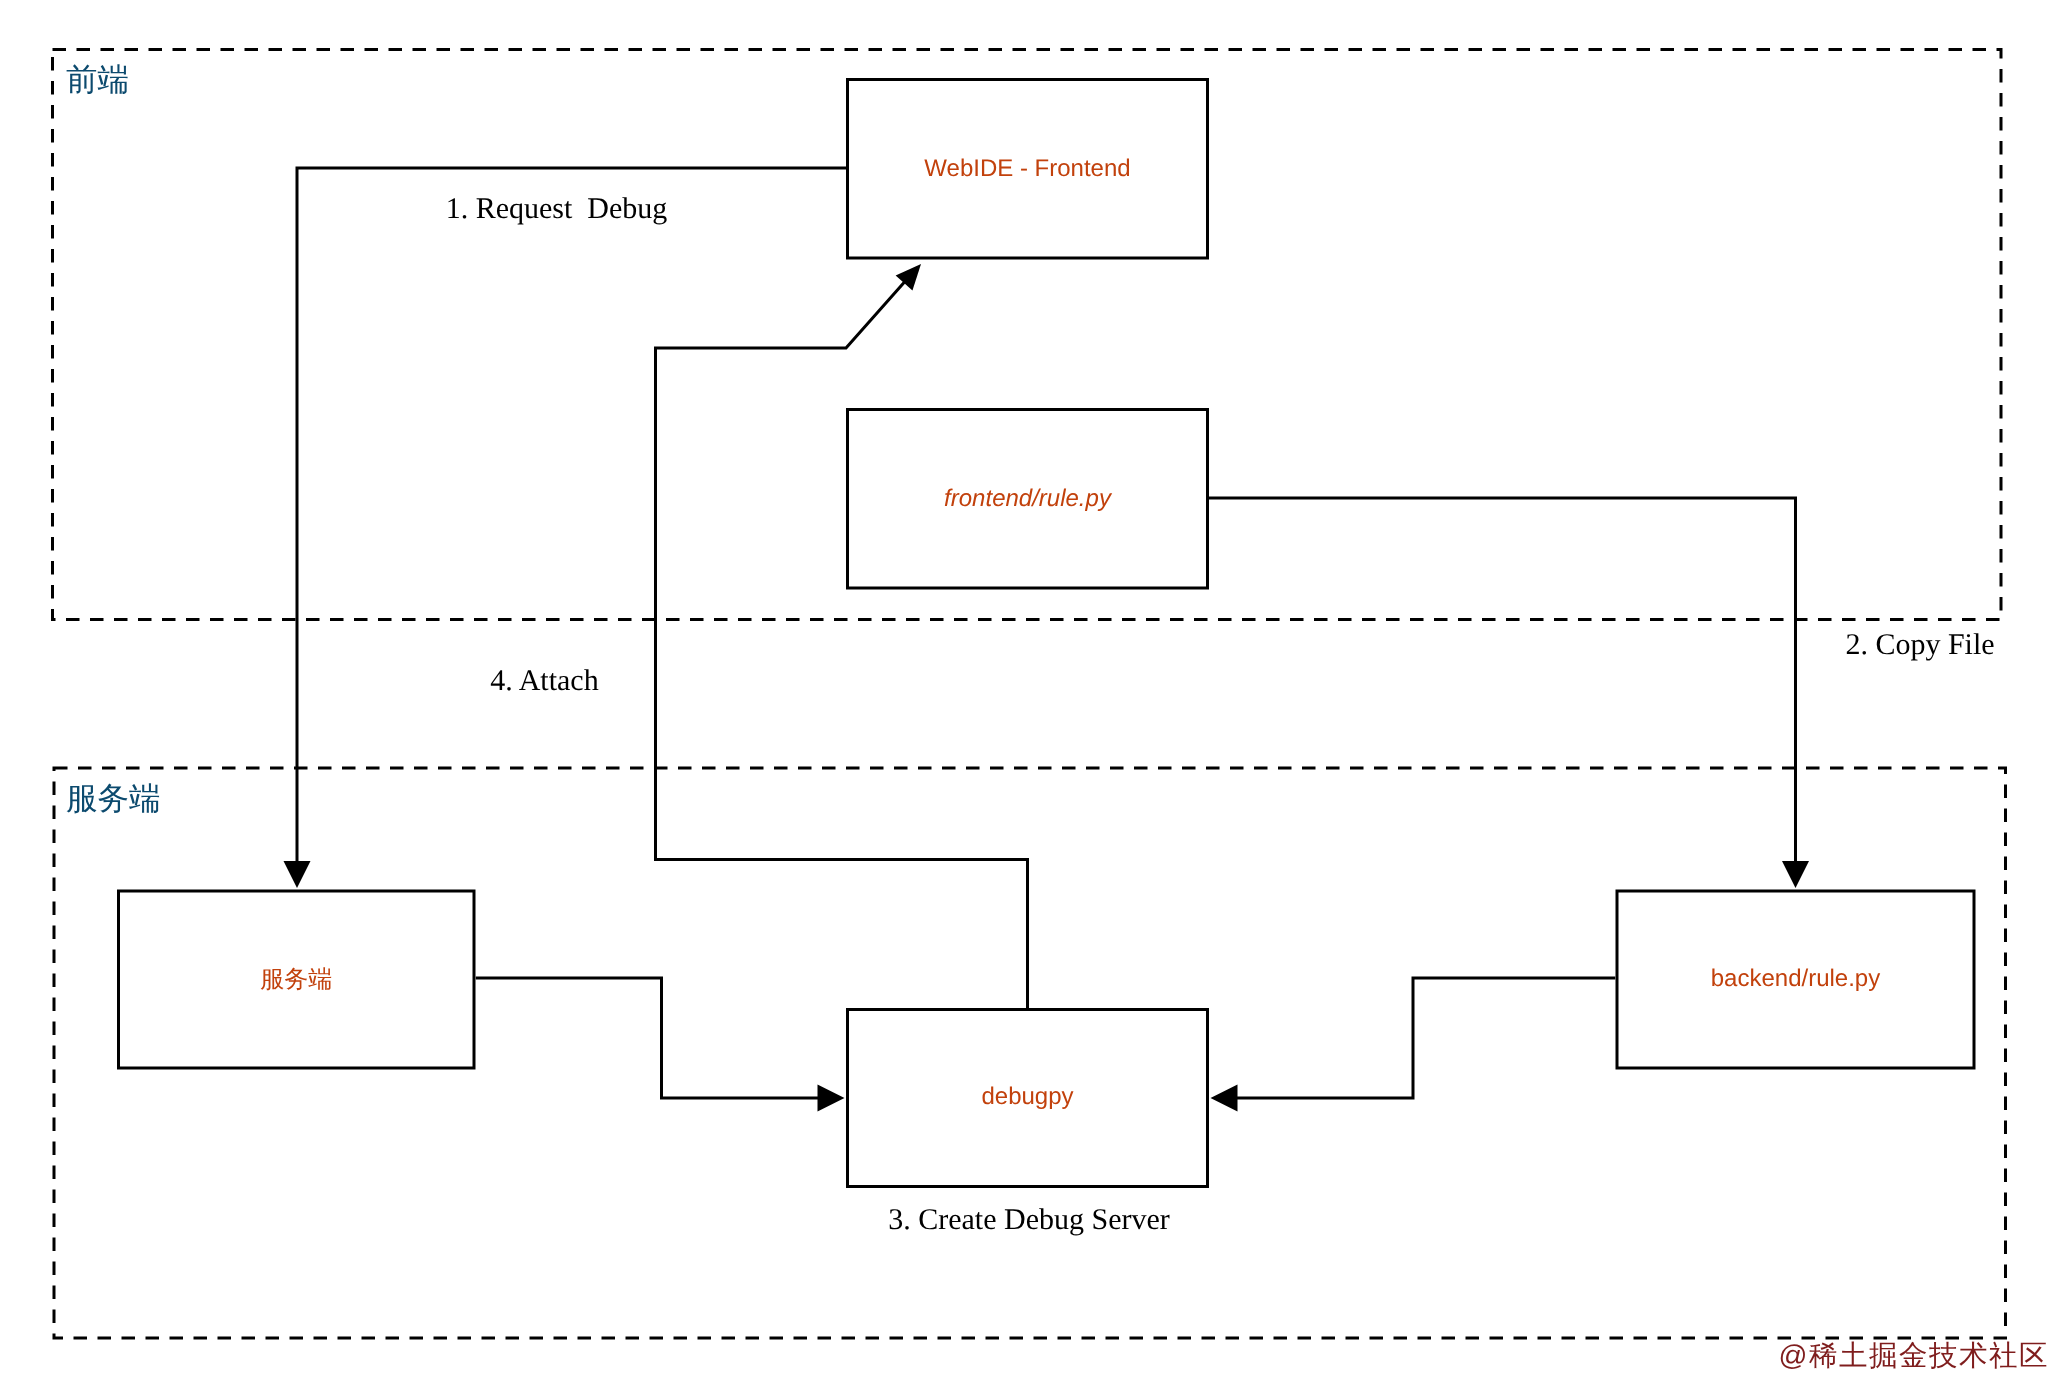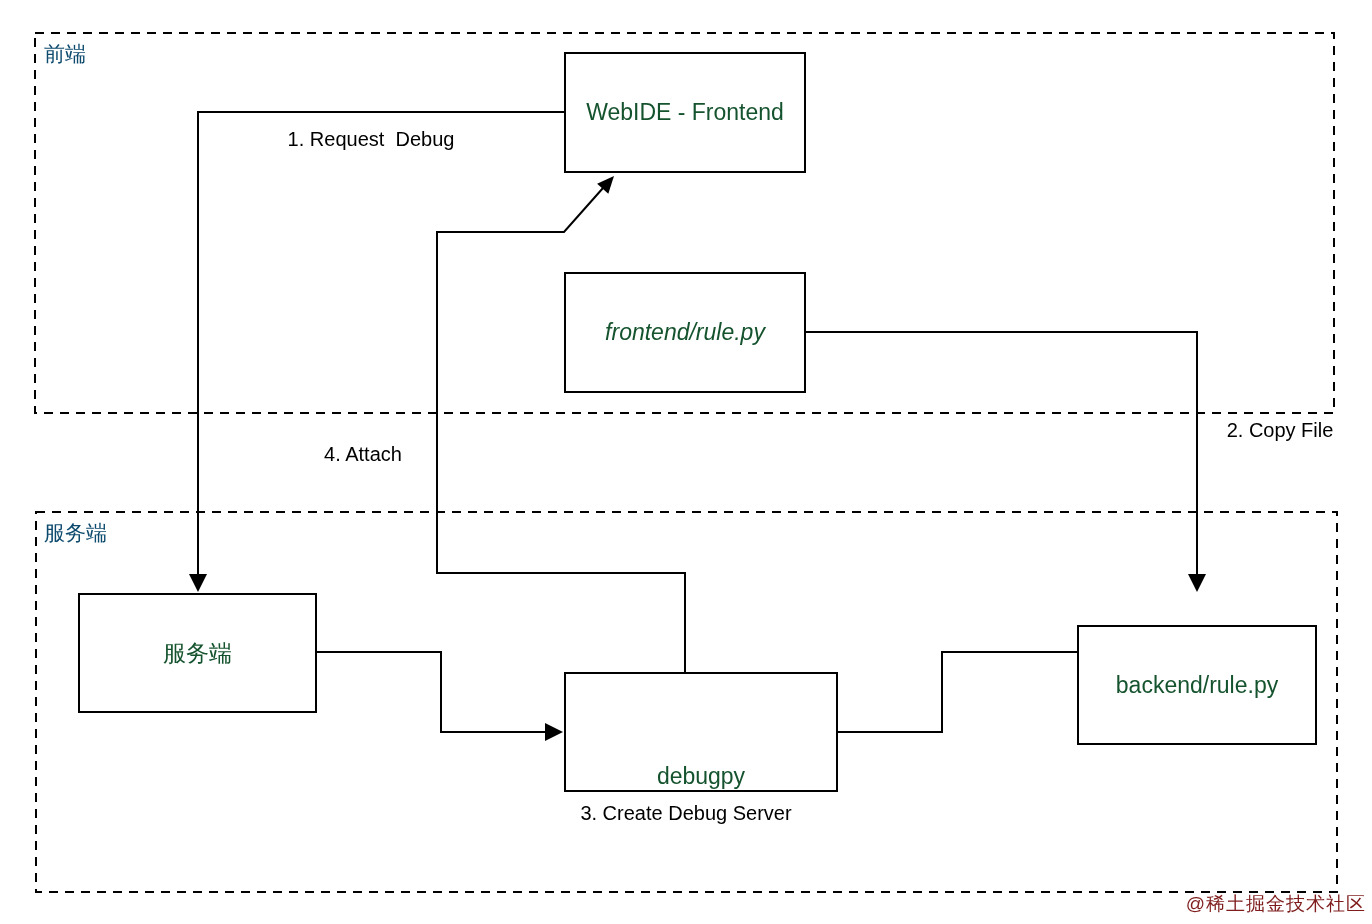--- a/index.html
+++ b/index.html
@@ -21,43 +21,44 @@
     top: 0;
   }
   .node {
     position: absolute;
     box-sizing: border-box;
     border: 2px solid #000000;
     background: #ffffff;
     display: flex;
     align-items: center;
     justify-content: center;
-    font-size: 23px;
-    color: #14532d;
+    font-size: 16px;
+    color: #c2410c;
     text-align: center;
   }
   .node-webide        { left: 564px; top: 52px;  width: 242px; height: 121px; }
   .node-frontend-rule { left: 564px; top: 272px; width: 242px; height: 121px; font-style: italic; }
   .node-server        { left: 78px;  top: 593px; width: 239px; height: 120px; }
-  .node-debugpy       { left: 564px; top: 672px; width: 274px; height: 120px; align-items: flex-end; }
-  .node-backend-rule  { left: 1077px;top: 593px; width: 240px; height: 120px; margin-top: 32px; }
+  .node-debugpy       { left: 564px; top: 672px; width: 242px; height: 120px; }
+  .node-backend-rule  { left: 1077px;top: 593px; width: 240px; height: 120px; }
   .region-label {
     position: absolute;
     font-size: 21px;
     color: #0c4a6e;
     line-height: 25px;
   }
   .region-label-frontend { left: 44px; top: 41px; }
   .region-label-server   { left: 44px; top: 520px; }
   .edge-label {
     position: absolute;
     font-size: 20px;
     line-height: 24px;
     color: #000000;
     white-space: pre;
+    font-family: Liberation Serif, serif;
   }
   .lbl-request { left: 255px;  top: 127px; width: 232px; text-align: center; }
   .lbl-attach  { left: 300px;  top: 442px; width: 126px; text-align: center; }
   .lbl-copy    { left: 1215px; top: 418px; width: 130px; text-align: center; }
   .lbl-create  { left: 536px;  top: 801px; width: 300px; text-align: center; }
   .watermark {
     position: absolute;
     right: 6px;
     top: 891px;
     font-size: 19px;

